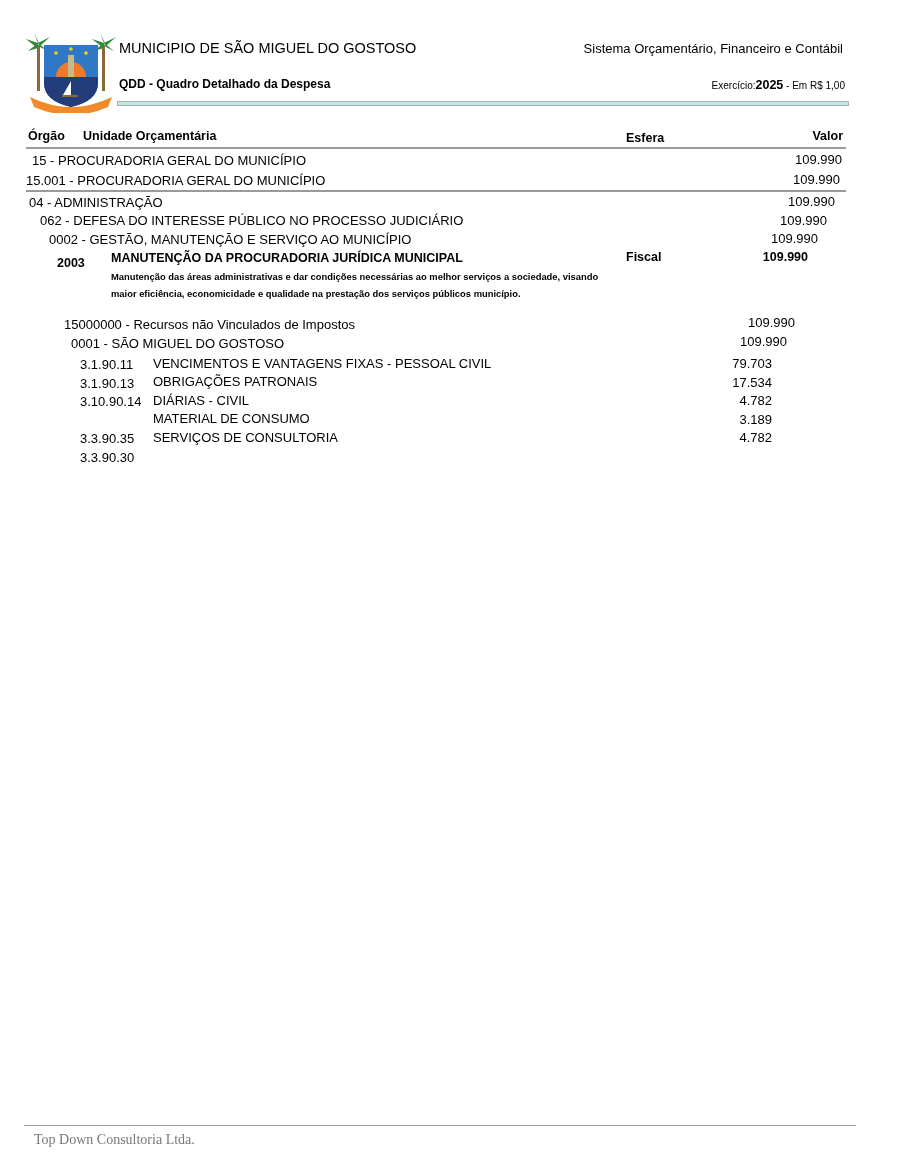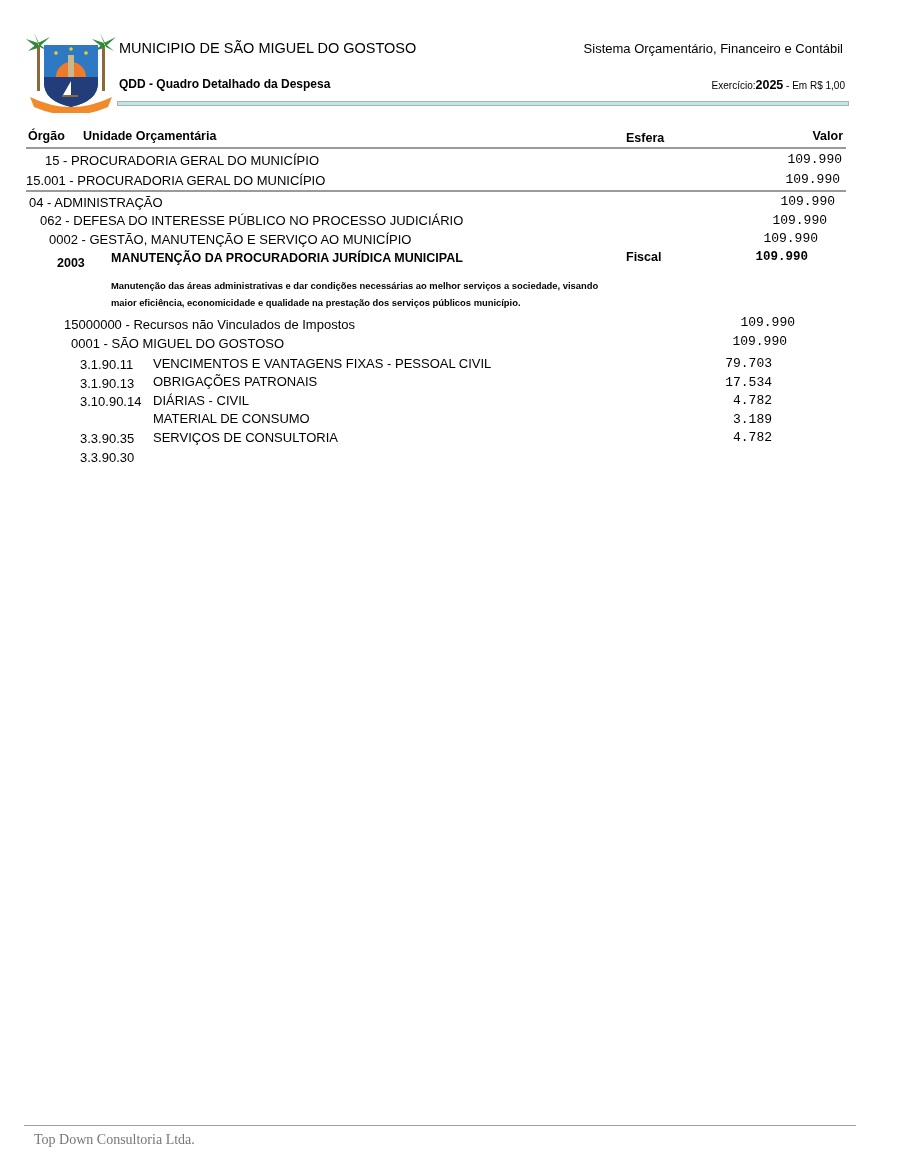--- a/index.html
+++ b/index.html
@@ -8,23 +8,23 @@
   .logo { position: absolute; left: 26px; top: 31px; width: 90px; height: 82px; }
   .title { left: 119px; top: 40px; font-size: 14.5px; }
   .subtitle { left: 119px; top: 77px; font-size: 12px; font-weight: bold; }
   .system { right: 57px; top: 41px; font-size: 13px; }
   .exercise { right: 55px; top: 78px; font-size: 10px; }
   .exercise b { font-size: 12.5px; }
   .header-rule { position: absolute; left: 117px; top: 101px; width: 730px; height: 3px; background: #bde8ea; border: 1px solid #b0b0b0; }
   .th { font-size: 12.5px; font-weight: bold; }
   .rule { position: absolute; height: 0; border-top: 2px solid #9a9a9a; }
   .row { font-size: 13px; }
-  .val { font-size: 13px; text-align: left; font-family: Liberation Mono, monospace; }
+  .val { font-size: 13px; text-align: left; }
   .bold { font-weight: bold; }
-  .desc { left: 111px; top: 278px; font-size: 9.4px; font-weight: bold; line-height: 16.5px; white-space: normal; width: 500px; }
+  .desc { left: 111px; top: 269px; font-size: 9.4px; font-weight: bold; line-height: 16.5px; white-space: normal; width: 500px; }
   .footer-rule { position: absolute; left: 24px; top: 1125px; width: 832px; border-top: 1px solid #a0a0a0; }
   .footer { left: 34px; top: 1132px; font-size: 14px; color: #777; font-family: Liberation Serif, serif; }
 </style>
 </head>
 <body>
 
 <div class="logo">
   <svg width="90" height="82" viewBox="0 0 90 82">
 
     <rect x="11" y="14" width="3" height="46" fill="#8a6a3a"></rect>
@@ -65,21 +65,21 @@
   <span>Exercício:</span><b>2025</b><span> - Em R$ 1,00</span>
 </div>
 <div class="header-rule"></div>
 
 <div class="abs th" style="left:28px; top:129px;">Órgão</div>
 <div class="abs th" style="left:83px; top:129px;">Unidade Orçamentária</div>
 <div class="abs th" style="left:626px; top:131px;">Esfera</div>
 <div class="abs th" style="right:57px; top:129px;">Valor</div>
 <div class="rule" style="left:26px; top:147px; width:820px;"></div>
 
-<div class="abs row" style="left:45px; top:153px;">15 - PROCURADORIA GERAL DO MUNICÍPIO</div>
+<div class="abs row" style="left:32px; top:153px;">15 - PROCURADORIA GERAL DO MUNICÍPIO</div>
 <div class="abs val" style="right:58px; top:152px;">109.990</div>
 <div class="abs row" style="left:26px; top:173px;">15.001 - PROCURADORIA GERAL DO MUNICÍPIO</div>
 <div class="abs val" style="right:60px; top:172px;">109.990</div>
 <div class="rule" style="left:26px; top:190px; width:820px;"></div>
 
 <div class="abs row" style="left:29px; top:195px;">04 - ADMINISTRAÇÃO</div>
 <div class="abs val" style="right:65px; top:194px;">109.990</div>
 <div class="abs row" style="left:40px; top:213px;">062 - DEFESA DO INTERESSE PÚBLICO NO PROCESSO JUDICIÁRIO</div>
 <div class="abs val" style="right:73px; top:213px;">109.990</div>
 <div class="abs row" style="left:49px; top:232px;">0002 - GESTÃO, MANUTENÇÃO E SERVIÇO AO MUNICÍPIO</div>

